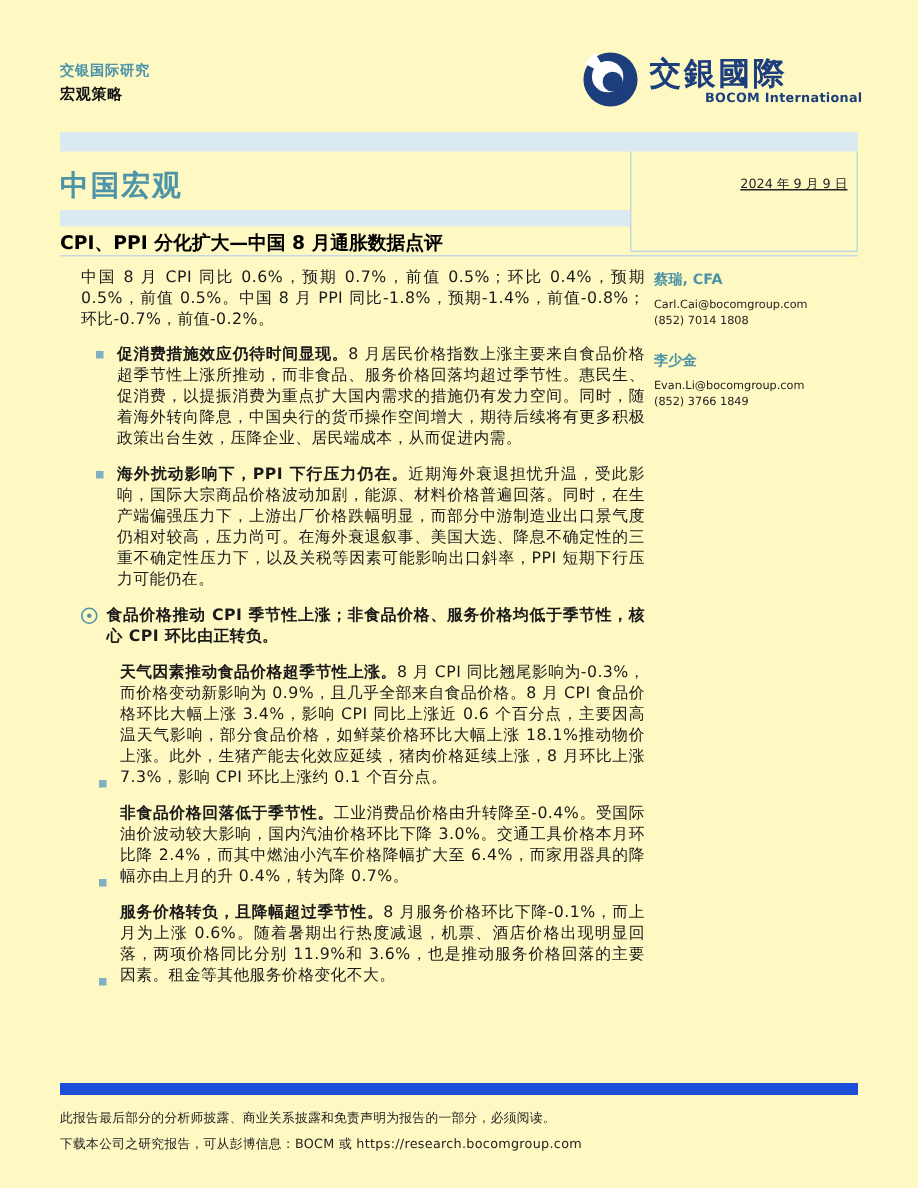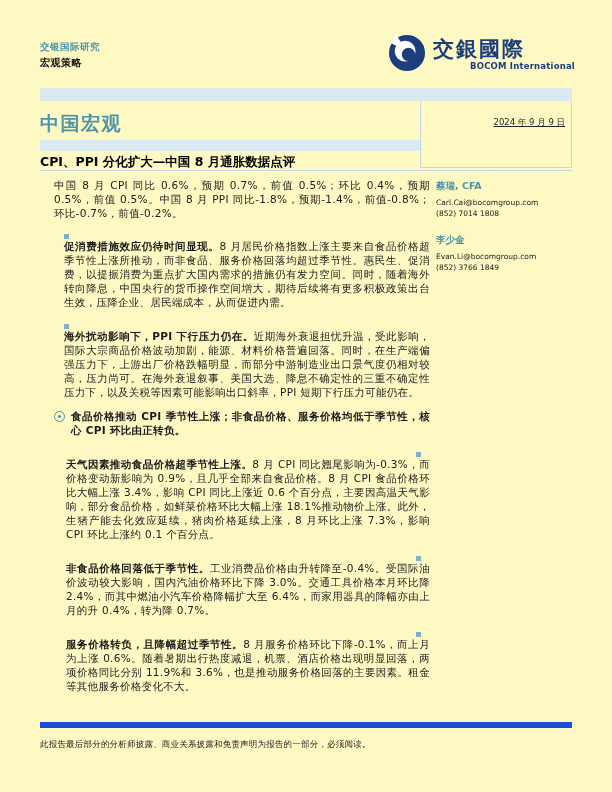--- a/index.html
+++ b/index.html
@@ -21,38 +21,38 @@
 
   .cat-title{position:absolute;left:40px;top:111px;font-size:19px;font-weight:bold;color:#4e94a8;letter-spacing:1.5px;}
   .band2{position:absolute;left:40px;top:140px;width:380px;height:11px;background:#dbe9f1;}
   .rpt-title{position:absolute;left:40px;top:154px;width:380px;font-size:12.5px;font-weight:bold;color:#000;}
   .rule{position:absolute;left:40px;top:170px;width:532px;border-top:1px solid #c3d8e3;}
 
   
   .left-col{position:absolute;left:54px;top:178px;width:376px;font-size:10.5px;line-height:14px;
             text-align:justify;letter-spacing:.3px;}
   .lead{margin:0 0 9px 0;}
-  .bullet{display:flex;margin:0 0 10px 10px;flex-direction:column;}
+  .bullet{display:flex;margin:0 0 10px 10px;}
   .marker{flex:none;width:5px;height:5px;background:#7fb0c3;margin:5px 9px 0 0;}
   .btxt{flex:1;}
   .bold-lead{font-weight:bold;}
   .sect{display:flex;font-weight:bold;margin:0 0 10px 0;}
   .sect-icon{flex:none;width:9px;height:9px;border:1.3px solid #4e94a8;border-radius:50%;
              margin:2px 6px 0 0;display:flex;align-items:center;justify-content:center;}
   .sect-icon i{display:block;width:3px;height:3px;background:#4e94a8;border-radius:50%;}
   .sub{margin-left:12px;align-items:flex-end;}
 
   
   .right-col{position:absolute;left:436px;top:180px;width:140px;}
   .analyst{margin-bottom:15px;}
   .a-name{color:#4e94a8;font-weight:bold;font-size:9.5px;margin-bottom:4px;}
   .a-email,.a-phone{font-size:7.5px;color:#222;line-height:11px;}
 
   
-  .footer{position:absolute;left:40px;top:722px;width:532px;border-top:6px solid #1d4ed8;
+  .footer{position:absolute;left:40px;top:722px;width:532px;border-top:8px solid #1d4ed8;
           padding-top:8px;font-size:8.5px;line-height:17px;color:#222;letter-spacing:.2px;}
   .url{color:#222;}
 </style>
 </head>
 <body>
 
 <div class="page">
 
   <div class="hdr-org">交银国际研究</div>
   <div class="hdr-sec">宏观策略</div>
@@ -126,15 +126,16 @@
     </div>
     <div class="analyst">
       <div class="a-name">李少金</div>
       <div class="a-email">Evan.Li@bocomgroup.com</div>
       <div class="a-phone">(852) 3766 1849</div>
     </div>
   </div>
 
   <div class="footer">
     <div>此报告最后部分的分析师披露、商业关系披露和免责声明为报告的一部分，必须阅读。</div>
+    <div><span>下载本公司之研究报告，可从彭博信息：BOCM 或  </span><span class="url">https://research.bocomgroup.com</span></div>
   </div>
 
 </div>
 
 </body></html>

